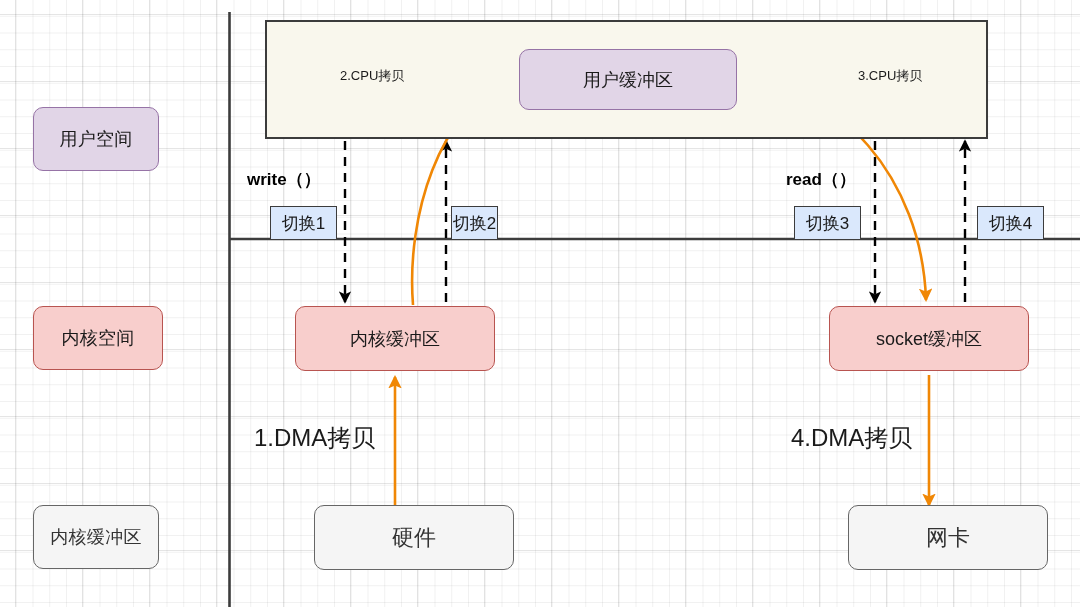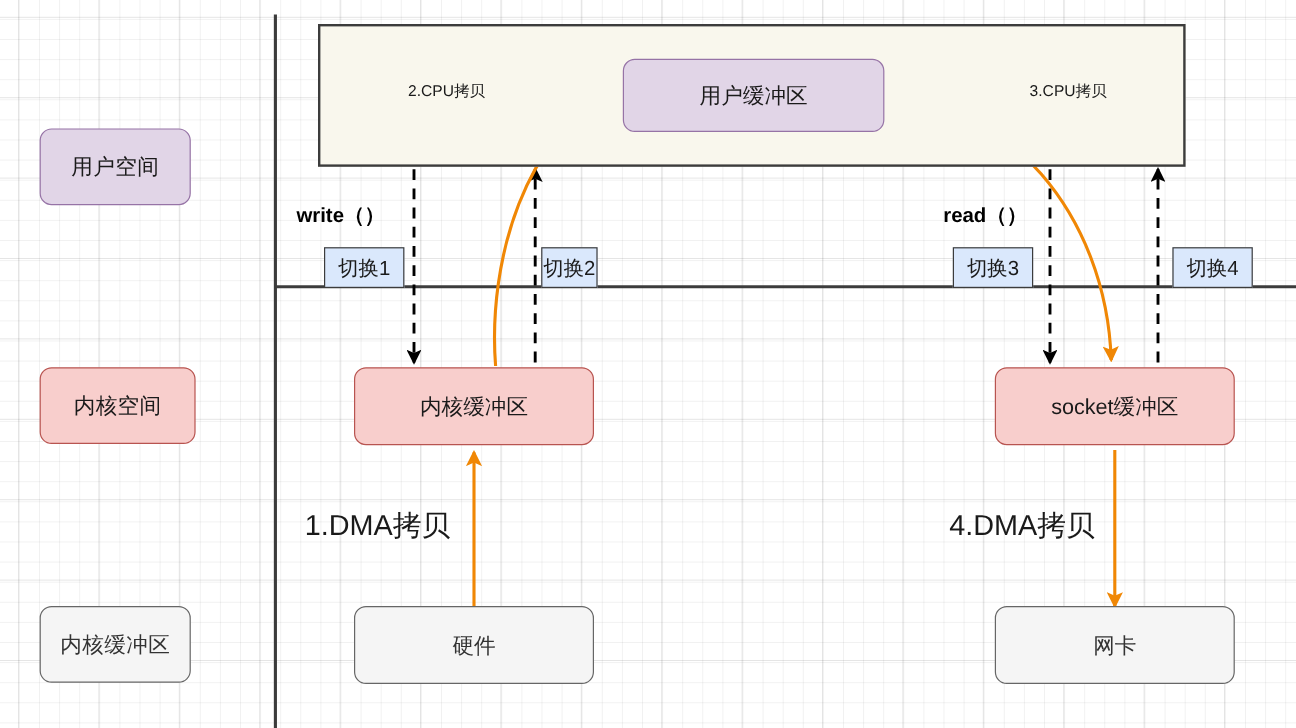--- a/index.html
+++ b/index.html
@@ -60,21 +60,21 @@
   .kbuf{
     position:absolute;box-sizing:border-box;
     background:#f8cecc;border:1.6px solid #b85450;border-radius:10px;
     display:flex;align-items:center;justify-content:center;
     font-size:18px;color:#1a1a1a;white-space:nowrap;
   }
   .hwbox{
     position:absolute;box-sizing:border-box;
     background:#f5f5f5;border:1.6px solid #666666;border-radius:10px;
     display:flex;align-items:center;justify-content:center;
-    font-size:18px;color:#333333;white-space:nowrap;
+    font-size:22px;color:#333333;white-space:nowrap;margin-left:19px;
   }
   .switch{
     position:absolute;box-sizing:border-box;
     background:#dae8fc;border:1.5px solid #3c3c3c;
     display:flex;align-items:center;justify-content:center;
     font-size:17px;color:#1a1a1a;white-space:nowrap;
   }
   .syscall{
     position:absolute;
     font-size:17px;font-weight:bold;color:#000000;white-space:nowrap;

